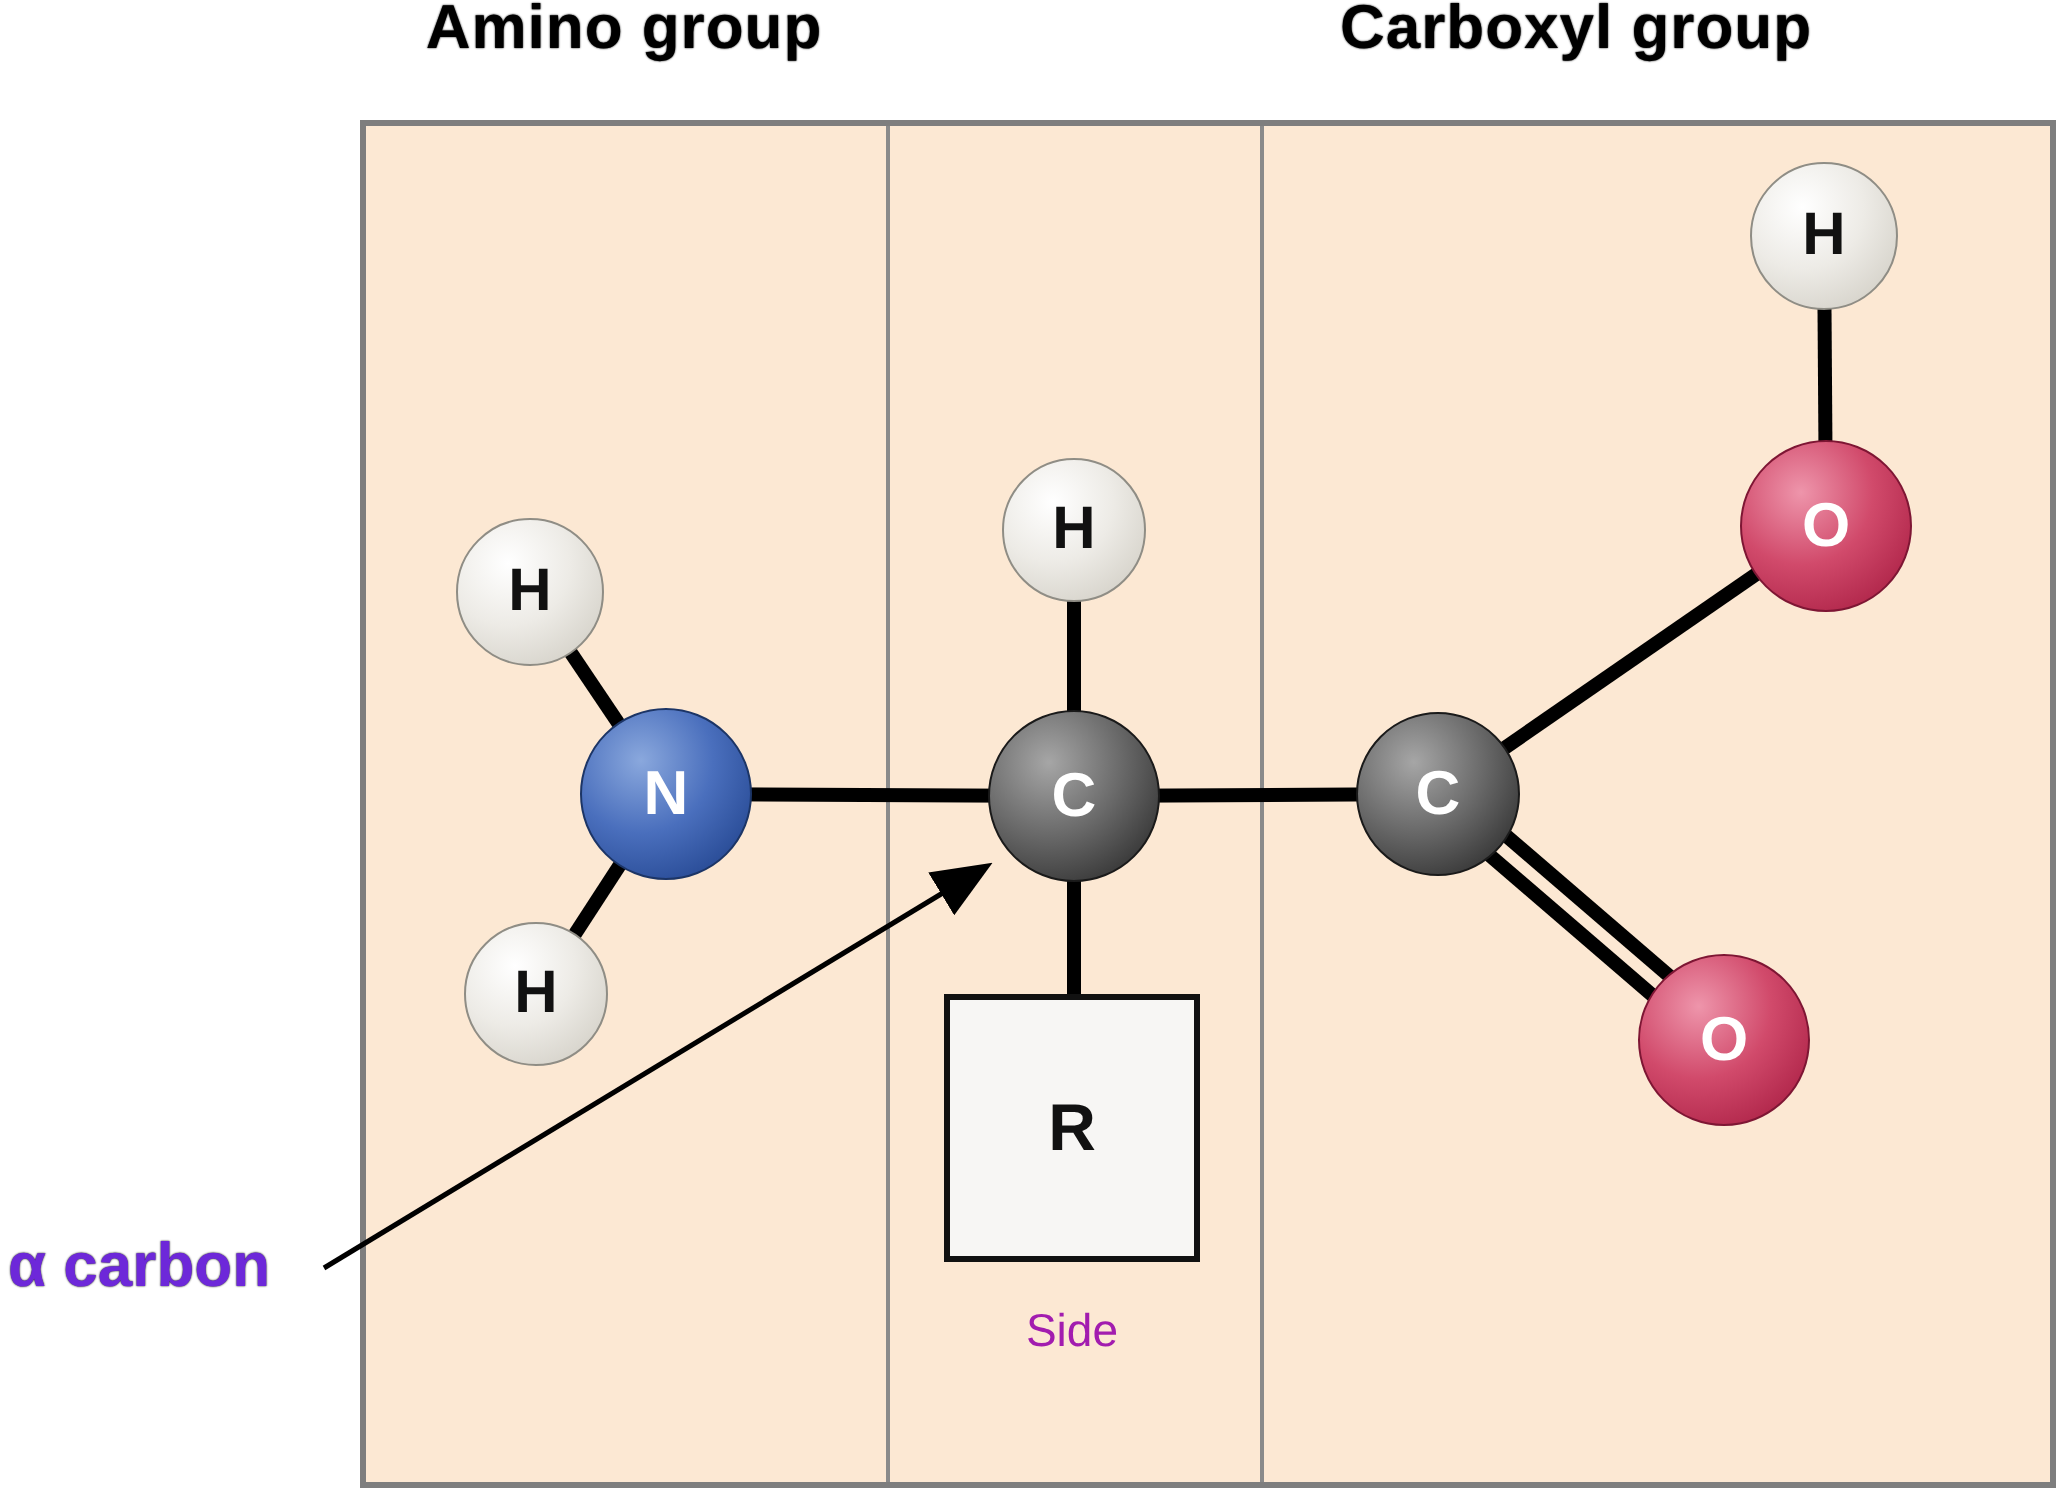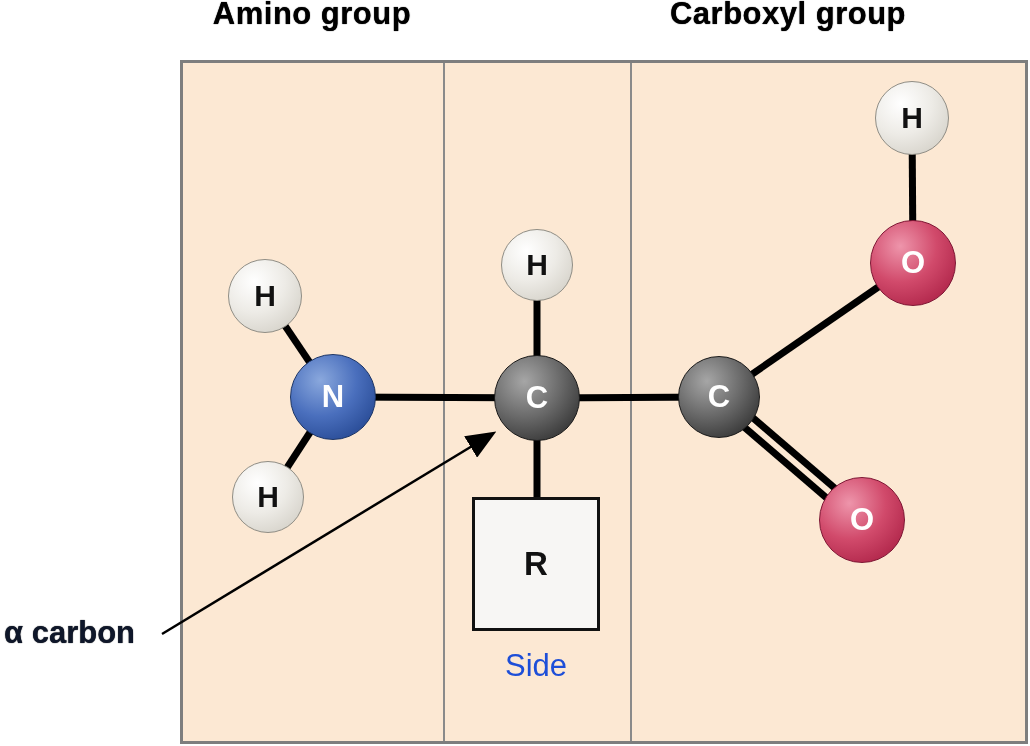--- a/index.html
+++ b/index.html
@@ -98,31 +98,31 @@
     font-weight: bold;
     font-size: 33px;
     color: #111;
   }
 
   .side-chain-label {
     position: absolute;
     left: 455px; top: 645px;
     width: 162px;
     text-align: center;
-    font-size: 31px;
-    color: #1d4ed8;
+    font-size: 23px;
+    color: #a21caf;
     line-height: 41px;
   }
 
   .alpha-label {
     position: absolute;
     left: 4px; top: 615px;
     font-weight: bold;
     font-size: 31px;
-    color: #0f172a;
+    color: #6d28d9;
     text-shadow: 0 0 1px #000;
   }
 </style>
 </head>
 <body>
 
 <div class="canvas">
 
   <div class="top-label amino-label">Amino group</div>
   <div class="top-label carboxyl-label">Carboxyl group</div>

